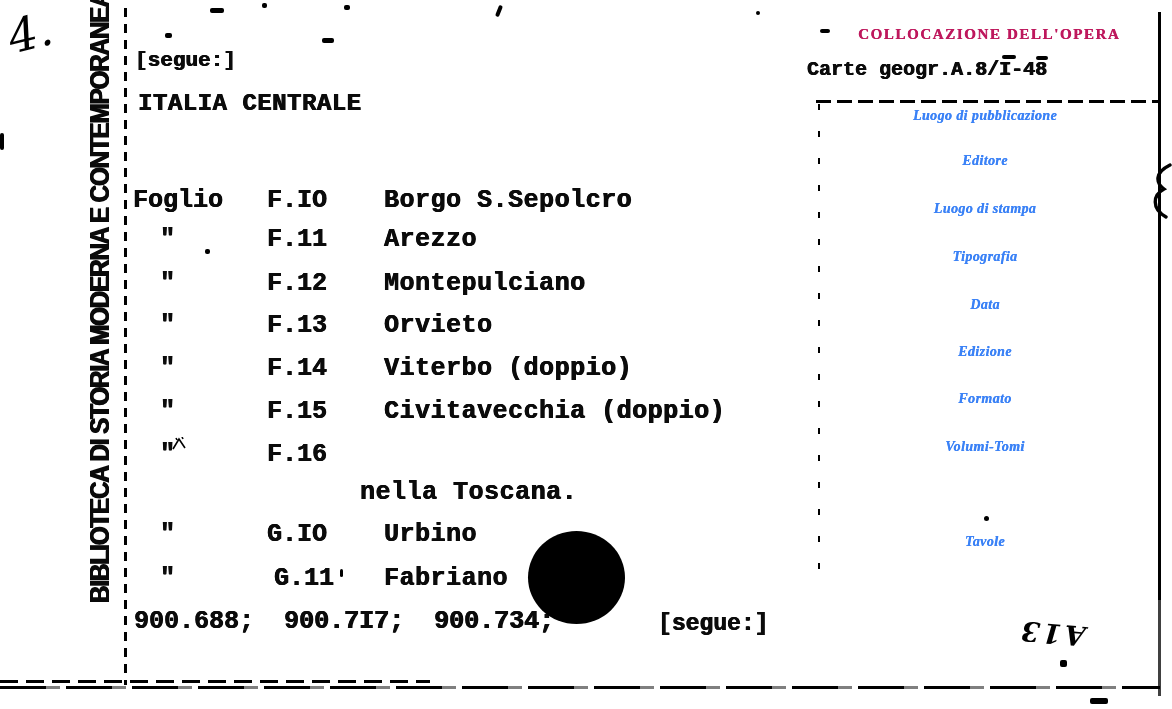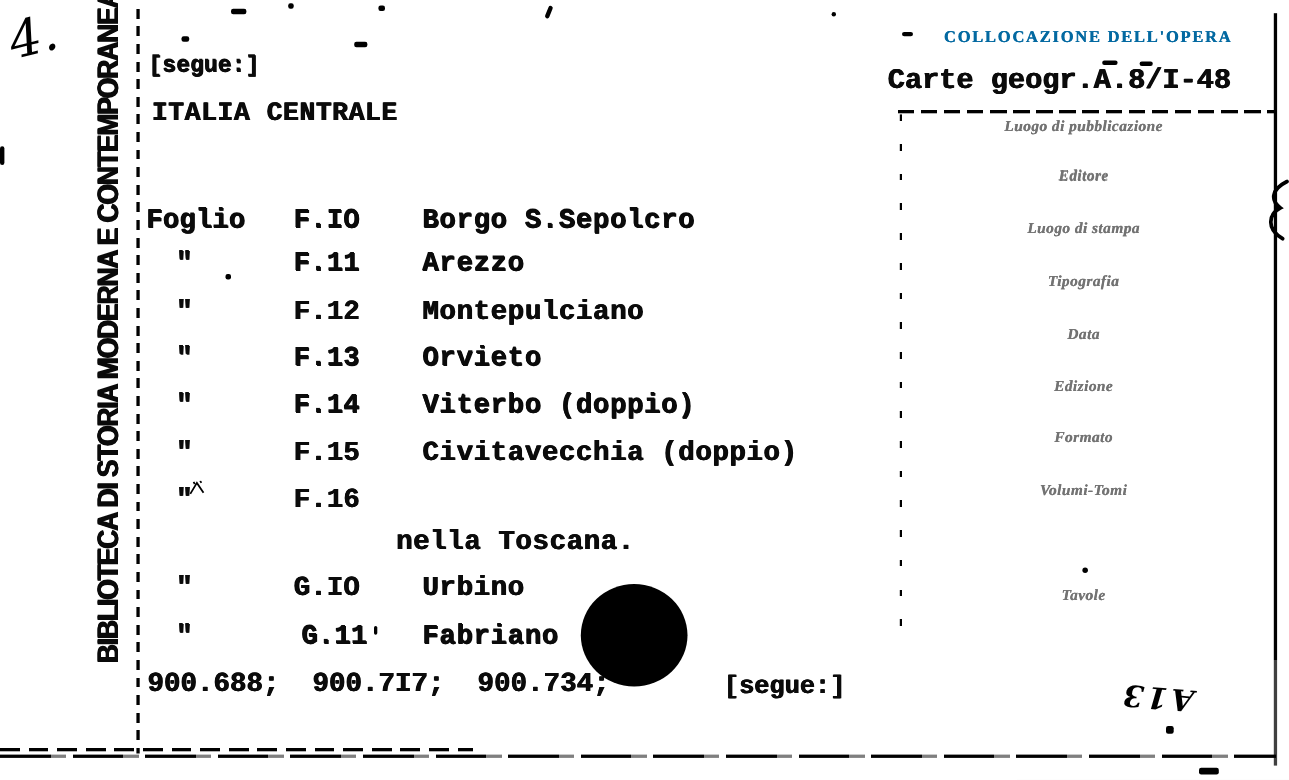--- a/index.html
+++ b/index.html
@@ -16,27 +16,27 @@
     text-align:center;
   }
   .row{position:absolute; left:0; width:100%; height:26px;}
   .c-label{position:absolute; left:133px; font-size:25px;}
   .c-ditto{position:absolute; left:160px; font-size:25px;}
   .c-code{position:absolute; left:267px; font-size:25px;}
   .c-name{position:absolute; left:360px; font-size:25px; letter-spacing:0.5px;margin-left:24px;}
   
   .serifhead{
     font-family:"Liberation Serif","DejaVu Serif",serif; font-weight:700;
-    font-size:15px; letter-spacing:1.6px; color:#0369a1;
+    font-size:15px; letter-spacing:1.6px; color:#be185d;
     text-shadow:0.4px 0.2px 0 currentColor;
   }
   .fieldlabel{
     position:absolute; left:820px; width:330px; text-align:center;
     font-family:"Liberation Serif","DejaVu Serif",serif; font-style:italic;
-    font-weight:700; font-size:14px; letter-spacing:0.4px; color:#737373;
+    font-weight:700; font-size:14px; letter-spacing:0.4px; color:#3b82f6;
     text-shadow:0.3px 0.2px 0 currentColor;
   }
   .hand{
     font-family:"DejaVu Serif","Liberation Serif",serif; font-style:italic;
     color:#000;
   }
   
   #stamp-vertical{
     left:84px; top:603px; width:534px; transform-origin:0 0;
     transform:rotate(-90deg) scale(1,1.12);
@@ -138,21 +138,21 @@
     <span class="tw c-code" style="left:274px">G.11</span>
     <span class="tw c-name">Fabriano</span>
   </div>
 
   <div class="abs tw" style="left:134px;top:609px;font-size:25px;">900.688;  900.7I7;  900.734;</div>
   <div class="abs tw" style="left:658px;top:613px;font-size:23px;">[segue:]</div>
 
   <div class="abs" id="stamp-circle"></div>
 
   <div class="abs serifhead" style="left:858px;top:26px;">COLLOCAZIONE DELL'OPERA</div>
-  <div class="abs tw" style="left:807px;top:60px;font-size:26px;">Carte geogr.A.8/I-48</div>
+  <div class="abs tw" style="left:807px;top:60px;font-size:20px;">Carte geogr.A.8/I-48</div>
 
   <div class="abs box-top"></div>
   <div class="abs box-left"></div>
 
   <div class="fieldlabel" style="top:108px">Luogo di pubblicazione</div>
   <div class="fieldlabel" style="top:153px">Editore</div>
   <div class="fieldlabel" style="top:201px">Luogo di stampa</div>
   <div class="fieldlabel" style="top:249px">Tipografia</div>
   <div class="fieldlabel" style="top:297px">Data</div>
   <div class="fieldlabel" style="top:344px">Edizione</div>

